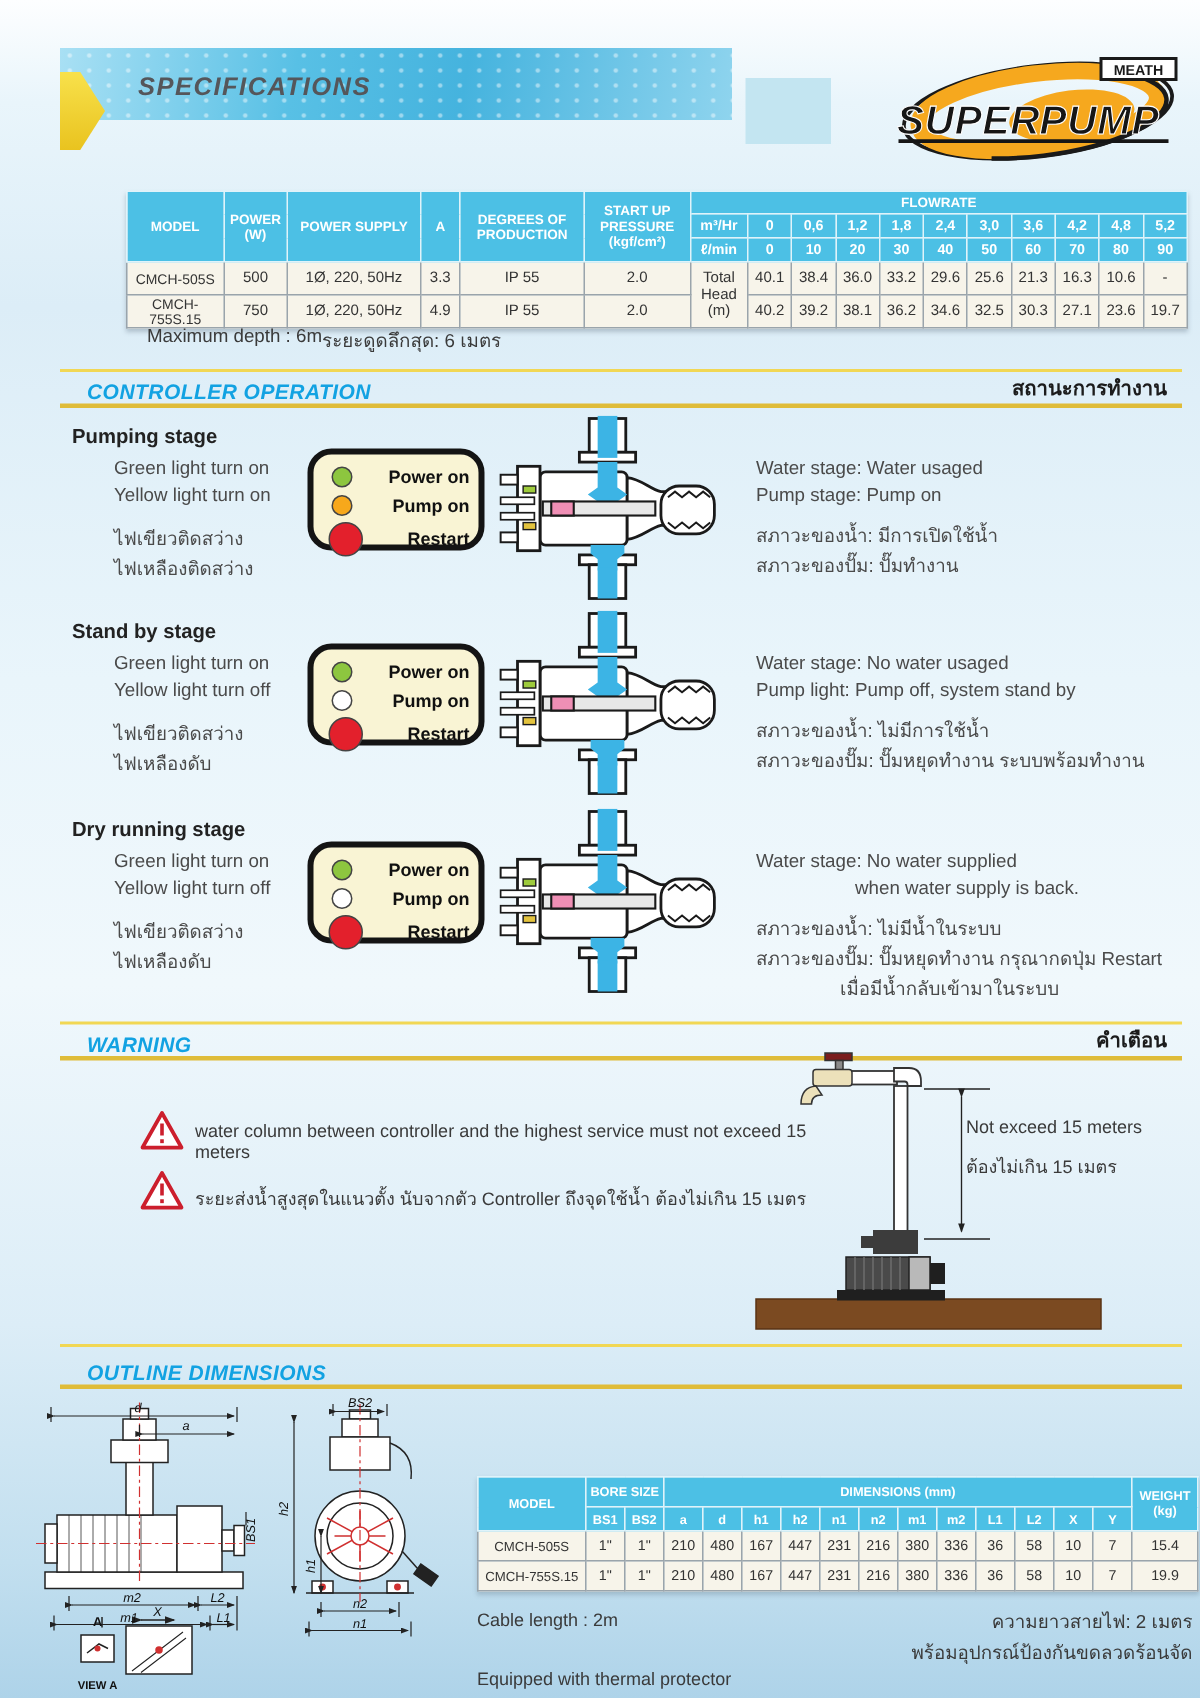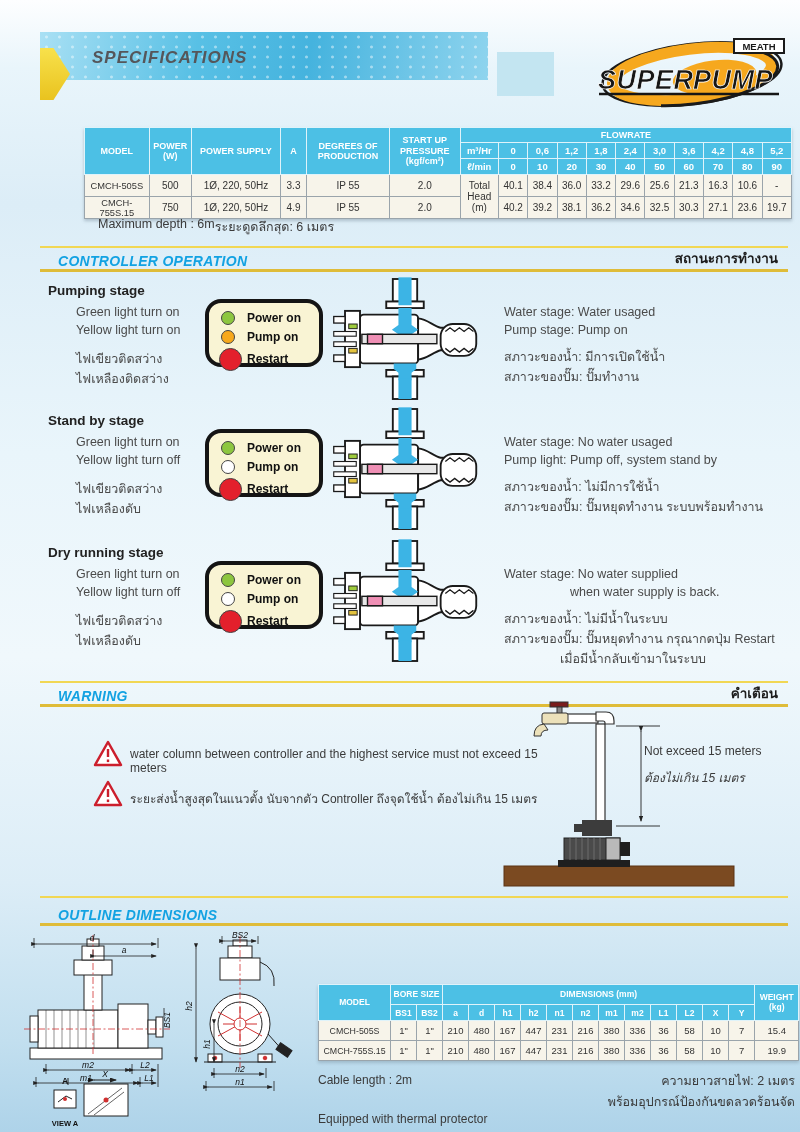--- a/index.html
+++ b/index.html
@@ -45,42 +45,42 @@
   #sec-controller{top:246px;} #sec-warning{top:681px;} #sec-outline{top:896px;height:30px;}
 
   
   .stage{left:0;width:800px;height:132px;}
   #stage-0{top:283px;} #stage-1{top:413px;} #stage-2{top:545px;}
   .stage-title{position:absolute;left:48px;top:0;font-weight:bold;font-size:13.5px;color:#222;}
   .sline{position:absolute;left:76px;font-size:12.5px;color:#4a4a4a;white-space:nowrap;}
   .sline.e1{top:22px;}.sline.e2{top:40px;}.sline.t1{top:66px;}.sline.t2{top:86px;}
   .led-panel{position:absolute;left:205px;top:16px;width:118px;height:68px;box-sizing:border-box;
     background:#f9f4d4;border:4px solid #141414;border-radius:16px;padding:6px 6px 4px 12px;}
-  .led-row{display:flex;align-items:center;height:17px;margin-bottom:2px;}
+  .led-row{display:flex;align-items:center;height:17px;margin-bottom:2px;justify-content:space-between;}
   .led-row.big{height:24px;}
   .led{border-radius:50%;border:1.5px solid #444;box-sizing:border-box;flex:0 0 auto;}
   .led.sm{width:14px;height:14px;margin-right:12px;}
   .led.lg{width:23px;height:23px;margin-right:5px;margin-left:-2px;}
   .led-label{font-weight:bold;font-size:12px;color:#111;white-space:nowrap;}
   .pump-fig{position:absolute;left:330px;top:-8px;width:150px;height:128px;}
   .stage-right{position:absolute;left:504px;top:20px;width:294px;}
   .r-en{font-size:12.5px;color:#4a4a4a;line-height:18px;white-space:nowrap;}
   .r-en.indent{padding-left:66px;}
   .r-th-block{margin-top:8px;}
   .r-th{font-size:12.5px;color:#4a4a4a;line-height:20px;white-space:nowrap;}
   .r-th.indent{padding-left:56px;}
 
   
   .warn-tri{width:30px;height:27px;}
   #tri-1{left:93px;top:740px;} #tri-2{left:93px;top:780px;}
   .warn-text{position:absolute;left:130px;font-size:12px;color:#3a3a3a;width:440px;}
   #wtext-1{top:747px;} #wtext-2{top:789px;}
   .plumb{left:498px;top:700px;width:250px;height:192px;}
   .warn-note{position:absolute;font-size:12px;color:#3a3a3a;white-space:nowrap;}
-  #note-en{left:644px;top:744px;} #note-th{left:644px;top:768px;font-style:italic;}
+  #note-en{left:644px;top:744px;} #note-th{left:644px;top:768px;}
 
   
   .outline-fig{left:18px;top:932px;width:294px;height:200px;}
   .dim-wrap{left:318px;top:984px;}
   table.dim{border-collapse:collapse;table-layout:fixed;width:478px;border:1px solid #8a949b;box-shadow:0 2px 3px rgba(90,110,125,.3);}
   table.dim td{border:1px solid #9aa4ab;text-align:center;vertical-align:middle;padding:0;color:#333;}
   table.dim tr.hd td{background:#4cc0e5;color:#fff;font-weight:bold;border-color:#dff3fa;font-size:8.5px;line-height:1.15;height:19px;}
   table.dim tr.subhd td{background:#4cc0e5;color:#fff;font-weight:bold;border-color:#dff3fa;font-size:8.5px;height:15px;}
   table.dim tr.data td{background:#f7f4ea;font-size:9.5px;height:19px;}
   table.dim tr.data td.model{font-size:8.8px;}

